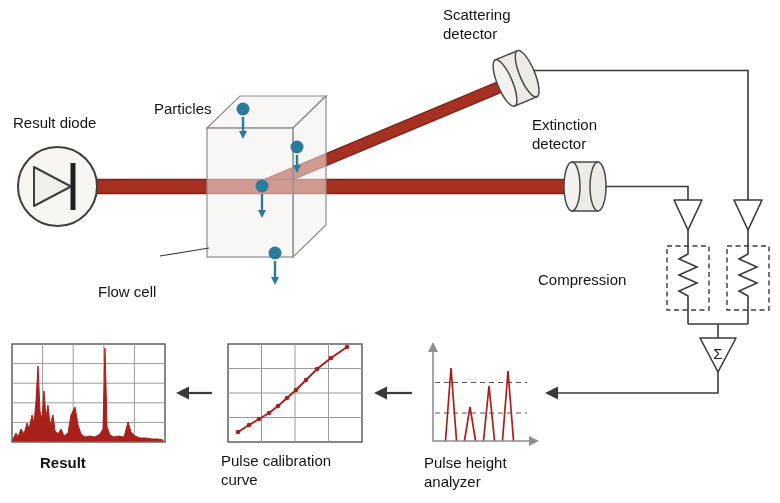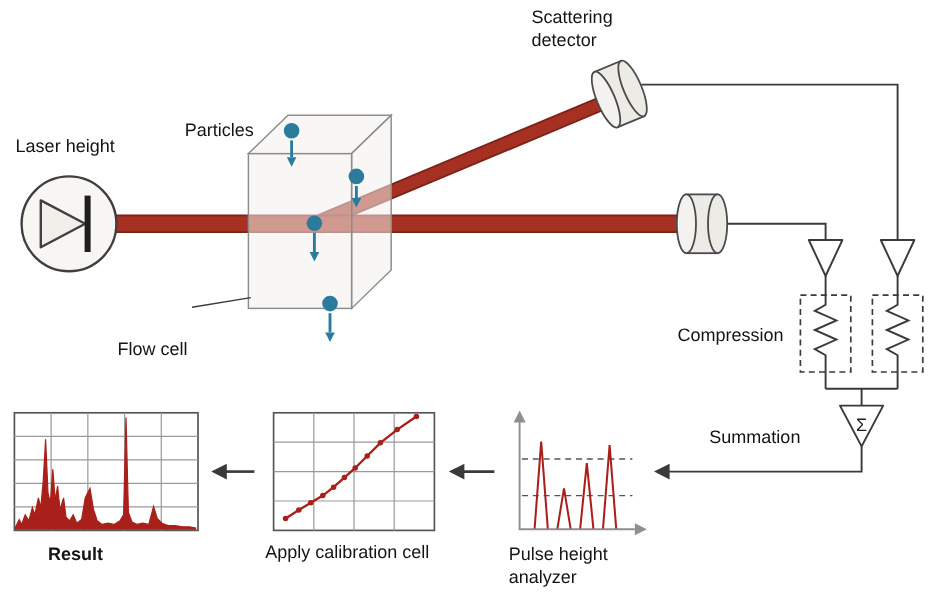--- a/index.html
+++ b/index.html
@@ -4,21 +4,21 @@
 <style>
   html,body{margin:0;padding:0;background:#ffffff;}
   .stage{
     position:relative;width:780px;height:503px;background:#ffffff;overflow:hidden;
     font-family:"Liberation Sans", sans-serif;
   }
   .lbl{
     position:absolute;font-size:15px;line-height:1.25;color:#141414;white-space:normal;
   }
   .center{text-align:left;}
-  .right{text-align:right;}
+  .right{}
   svg{position:absolute;left:0;top:0;}
   .beam{fill:var(--beam,#a63122);stroke:var(--beam_stroke,#7a2318);stroke-width:1.5;}
   .cellface{fill:var(--fill_light,#f2f1ed);fill-opacity:.55;stroke:#8c8c8c;stroke-width:1.2;}
   .particle-dot{fill:var(--particle,#2b7c9c);}
   .particle-line{stroke:var(--particle,#2b7c9c);stroke-width:2.4;}
   .particle-head{fill:var(--particle,#2b7c9c);}
   .device{fill:#f7f6f2;stroke:#3f3f3f;stroke-width:2;}
   .device-inner{fill:#f0efea;stroke:#3f3f3f;stroke-width:2;stroke-linejoin:round;}
   .detector{fill:#edebe6;stroke:#4a4a4a;stroke-width:1.5;}
   .detector-face{fill:#f3f2ee;stroke:#4a4a4a;stroke-width:1.5;}
@@ -170,22 +170,22 @@
       <line class="grid" x1="103.8" y1="344" x2="103.8" y2="442"></line>
       <line class="grid" x1="134.4" y1="344" x2="134.4" y2="442"></line>
       <line class="grid" x1="12" y1="363.6" x2="165" y2="363.6"></line>
       <line class="grid" x1="12" y1="383.2" x2="165" y2="383.2"></line>
       <line class="grid" x1="12" y1="402.8" x2="165" y2="402.8"></line>
       <line class="grid" x1="12" y1="422.4" x2="165" y2="422.4"></line>
       <path id="result-spectrum" class="chart-red-fill" d="M 13 441 L 13 439 L 16 433 L 18 437 L 21 429 L 24 434 L 27 423 L 29 429 L 32 415 L 34 423 L 36 401 L 38 366 L 40 411 L 42 419 L 44 391 L 46 417 L 48 405 L 50 425 L 53 415 L 55 431 L 58 434 L 61 429 L 64 436 L 68 433 L 71 415 L 75 407 L 78 425 L 81 434 L 85 437 L 90 436 L 95 437 L 100 434 L 103 429 L 105 348 L 107 427 L 110 435 L 114 437 L 119 436 L 124 437 L 128 422 L 131 432 L 135 436 L 140 438 L 146 438 L 152 439 L 158 439 L 163 440 L 163 441 Z"></path>
     </g>
   </svg>
 
-  <div class="lbl" style="left:13px;top:114px;width:100px;">Laser height</div>
+  <div class="lbl" style="left:13px;top:114px;width:100px;">Result diode</div>
   <div class="lbl" style="left:154px;top:88px;width:90px;margin-top:12px;">Particles</div>
   <div class="lbl" style="left:98px;top:249px;width:70px;margin-top:34px;">Flow cell</div>
   <div class="lbl center" style="left:443px;top:6px;width:110px;">Scattering detector</div>
+  <div class="lbl center" style="left:532px;top:116px;width:110px;">Extinction detector</div>
   <div class="lbl right" style="left:538px;top:271px;width:115px;">Compression</div>
-  <div class="lbl right" style="left:552px;top:356px;width:115px;">Summation</div>
   <div class="lbl center" style="left:424px;top:454px;width:118px;">Pulse height analyzer</div>
-  <div class="lbl center" style="left:221px;top:452px;width:148px;">Apply calibration cell</div>
+  <div class="lbl center" style="left:221px;top:452px;width:148px;">Pulse calibration curve</div>
   <div class="lbl center" style="left:40px;top:454px;width:96px;font-weight:bold;">Result</div>
 </div>
 
 </body></html>

